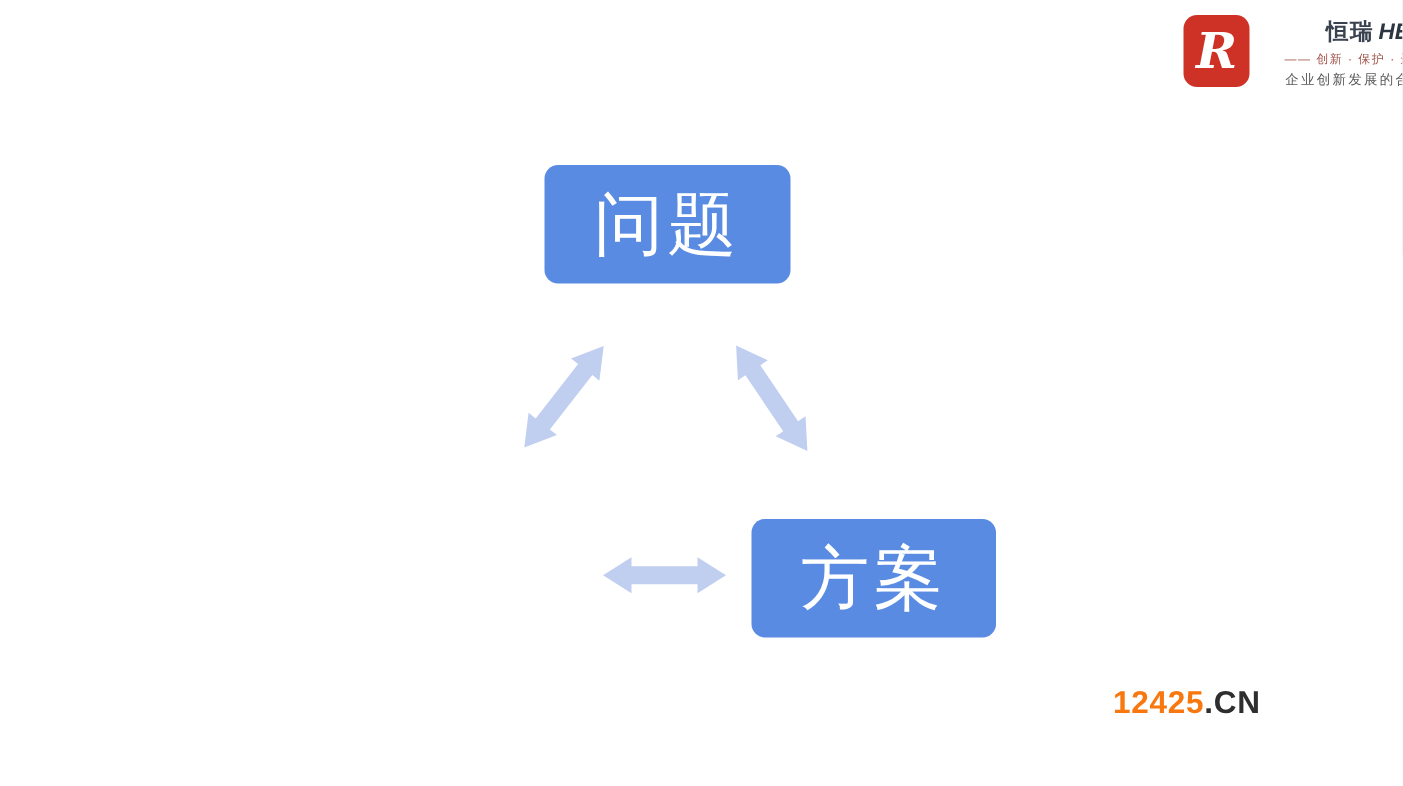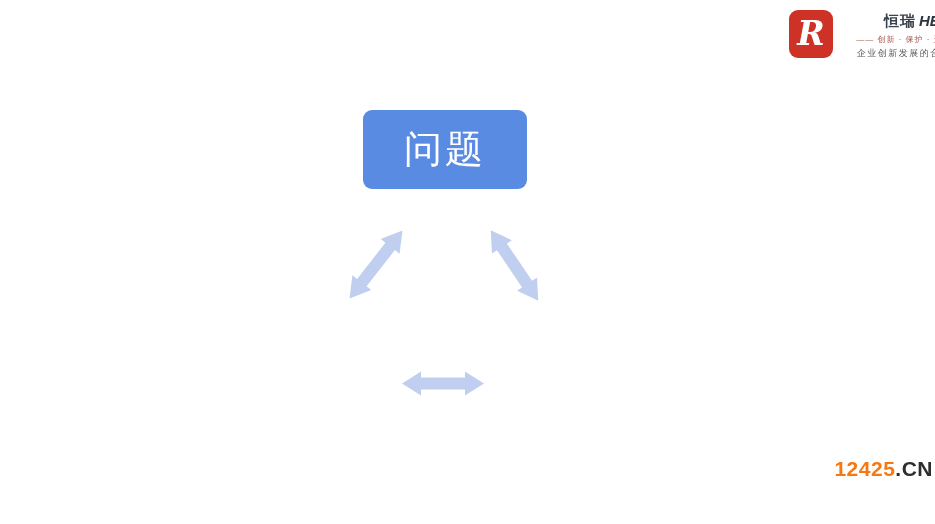--- a/index.html
+++ b/index.html
@@ -23,21 +23,21 @@
   .logo-name .cn { font-size:15px; font-weight:700; color:#39424e; letter-spacing:1px;margin-left:43px; }
   .logo-name .en { font-size:15px; font-weight:800; font-style:italic; color:#2c3643; letter-spacing:0px; }
   .logo-tag1 { margin-top:3px; font-size:8px; color:#a2544a; white-space:nowrap; letter-spacing:1px; }
   .logo-tag2 { margin-top:2px; font-size:9px; color:#5a5a5a; white-space:nowrap; letter-spacing:1.5px; }
 
   
   .node {
     position:absolute; border-radius:9px;
     background:var(--box-blue,#5a8be2);
     display:flex; align-items:center; justify-content:center;
-    color:#ffffff; font-size:38px; letter-spacing:3px; font-weight:400;
+    color:#ffffff; font-size:46px; letter-spacing:3px; font-weight:400;
   }
   .node-problem  { left:363px; top:110px; width:164px; height:79px; }
   .node-effect   { left:228px; top:346px; width:163px; height:79px; }
   .node-solution { left:501px; top:346px; width:163px; height:79px; }
 
   
   .arrow { position:absolute; }
   .arrow svg { display:block; }
   .arrow polygon { fill:var(--arrow-blue,#c0cff0); }
   .arrow-left  { left:333px; top:252px; transform:rotate(-52deg); }
@@ -45,21 +45,21 @@
   .arrow-horiz { left:402px; top:371px; }
 
   
   .footer-brand { position:absolute; left:742px; top:461px; width:191px; }
   .footer-row1 { display:flex; align-items:center; gap:3px; }
   .hollow-text {
     font-size:26px; font-weight:700; letter-spacing:1px; white-space:nowrap;
     color:#ffffff; -webkit-text-stroke:1.2px var(--hollow-gray,#a5a5a5);
   }
   .footer-row2 {
-    text-align:right; margin-top:-3px; font-size:21px; font-weight:800;
+    margin-top:-3px; font-size:21px; font-weight:800;
     letter-spacing:0.5px; line-height:1; white-space:nowrap;
   }
   .site-number { color:var(--site-orange,#f8780f); }
   .site-suffix { color:#2e2e2e; }
   .wechat-svg path   { fill:#ffffff; stroke:var(--hollow-gray,#a5a5a5); stroke-width:1.8; }
   .wechat-svg circle { fill:var(--hollow-gray,#a5a5a5); }
 </style>
 </head>
 <body>
 
@@ -71,20 +71,21 @@
       <div class="logo-name">
         <span class="cn">恒瑞</span>
         <span class="en">HENGRUI</span>
       </div>
       <div class="logo-tag1">—— 创新 · 保护 · 运用 ——</div>
       <div class="logo-tag2">企业创新发展的合作伙伴</div>
     </div>
   </div>
 
   <div class="node node-problem">问题</div>
+  <div class="node node-solution">方案</div>
 
   <div class="arrow arrow-left">
     <svg width="86" height="25" viewBox="0 0 86 25">
       <polygon points="0,12.5 20,0.5 20,6.5 66,6.5 66,0.5 86,12.5 66,24.5 66,18.5 20,18.5 20,24.5"></polygon>
     </svg>
   </div>
   <div class="arrow arrow-right">
     <svg width="85" height="25" viewBox="0 0 85 25">
       <polygon points="0,12.5 20,0.5 20,6.5 65,6.5 65,0.5 85,12.5 65,24.5 65,18.5 20,18.5 20,24.5"></polygon>
     </svg>

